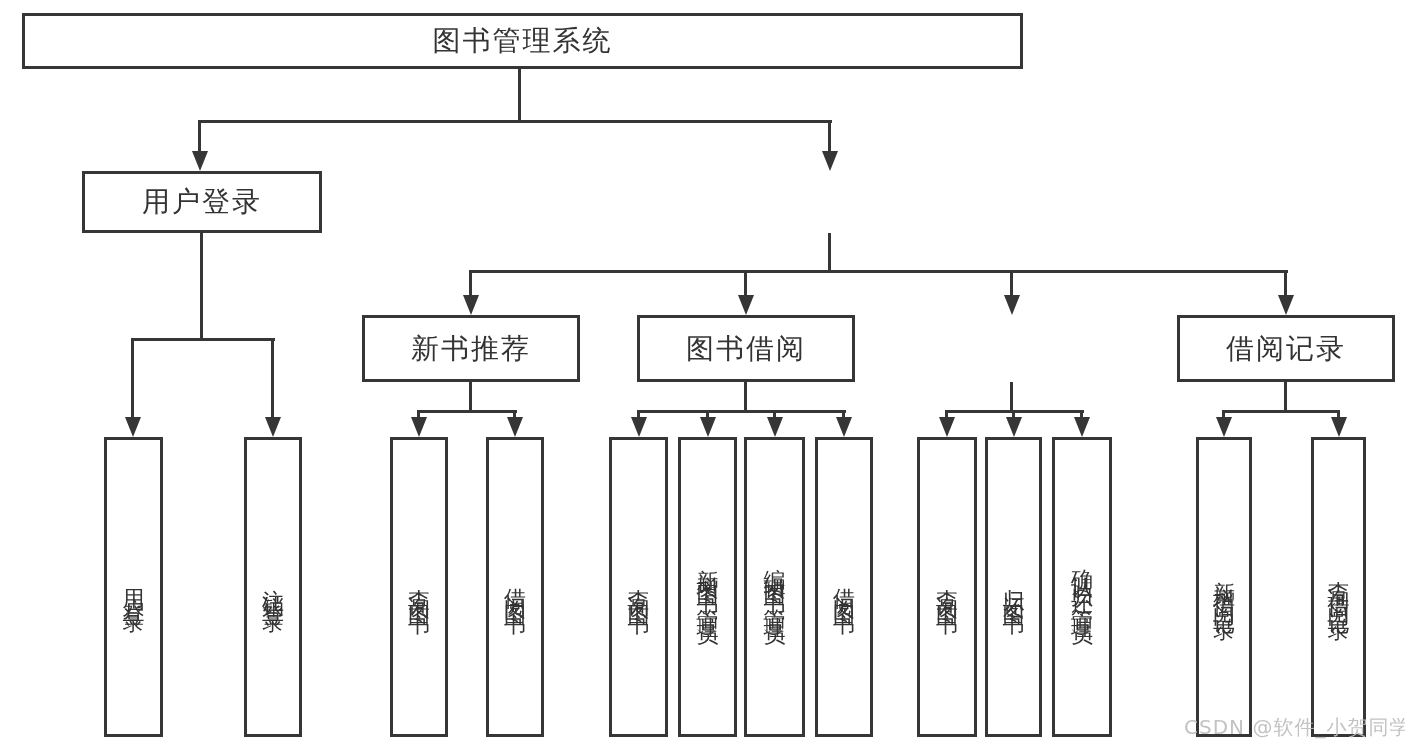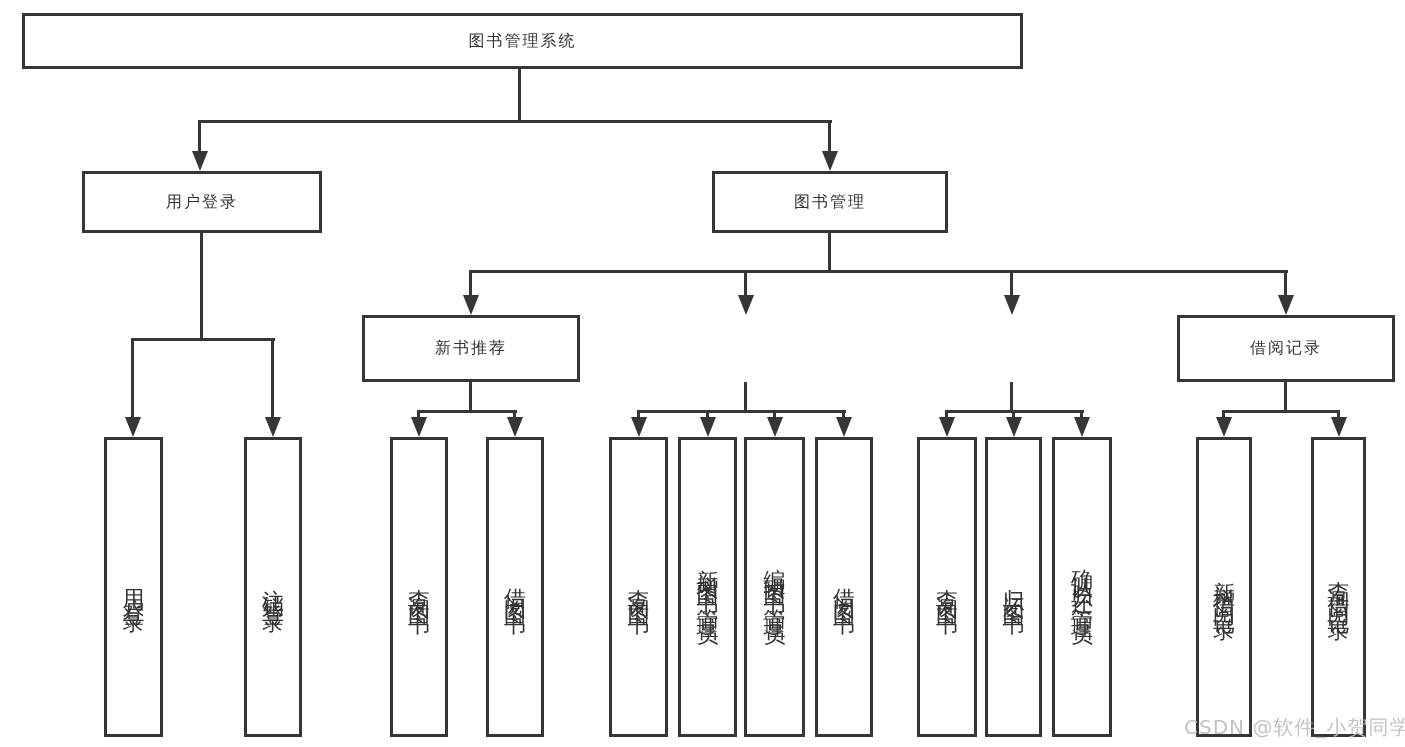--- a/index.html
+++ b/index.html
@@ -13,21 +13,21 @@
   .box{
     position:absolute;
     box-sizing:border-box;
     border:3px solid #363636;
     background:#ffffff;
     display:flex;
     align-items:center;
     justify-content:center;
     color:#333333;
   }
-  .hbox{font-size:16px;letter-spacing:2px;white-space:nowrap;}
+  .hbox{font-size:28px;letter-spacing:2px;white-space:nowrap;}
   .vbox{
     writing-mode:vertical-rl;
     text-orientation:mixed;
     font-size:22px;
     letter-spacing:8px;
     line-height:1;
   }
   .vline{position:absolute;width:3px;background:#363636;}
   .hline{position:absolute;height:3px;background:#363636;}
   .ahead{
@@ -59,23 +59,20 @@
   <div class="vline" style="left:518px;top:69px;height:51px;"></div>
   <div class="hline" style="left:198px;top:120px;width:634px;"></div>
   <div class="vline" style="left:198px;top:120px;height:33px;"></div>
   <div class="ahead" style="left:192px;top:151px;"></div>
   <div class="vline" style="left:828px;top:120px;height:33px;"></div>
   <div class="ahead" style="left:822px;top:151px;"></div>
 
   <div class="box hbox" style="left:82px;top:171px;width:240px;height:62px;">
     <span>用户登录</span>
   </div>
-  <div class="box hbox" style="left:712px;top:171px;width:236px;height:62px;">
-    <span>图书管理</span>
-  </div>
 
   <div class="vline" style="left:200px;top:233px;height:105px;"></div>
   <div class="hline" style="left:131px;top:338px;width:144px;"></div>
   <div class="vline" style="left:131px;top:338px;height:82px;"></div>
   <div class="ahead" style="left:125px;top:417px;"></div>
   <div class="vline" style="left:271px;top:338px;height:82px;"></div>
   <div class="ahead" style="left:265px;top:417px;"></div>
 
   <div class="vline" style="left:828px;top:233px;height:37px;"></div>
   <div class="hline" style="left:469px;top:270px;width:819px;"></div>
@@ -83,20 +80,23 @@
   <div class="ahead" style="left:463px;top:295px;"></div>
   <div class="vline" style="left:744px;top:270px;height:28px;"></div>
   <div class="ahead" style="left:738px;top:295px;"></div>
   <div class="vline" style="left:1010px;top:270px;height:28px;"></div>
   <div class="ahead" style="left:1004px;top:295px;"></div>
   <div class="vline" style="left:1284px;top:270px;height:28px;"></div>
   <div class="ahead" style="left:1278px;top:295px;"></div>
 
   <div class="box hbox" style="left:362px;top:315px;width:218px;height:67px;">
     <span>新书推荐</span>
+  </div>
+  <div class="box hbox" style="left:637px;top:315px;width:218px;height:67px;">
+    <span>图书借阅</span>
   </div>
   <div class="box hbox" style="left:1177px;top:315px;width:218px;height:67px;">
     <span>借阅记录</span>
   </div>
 
   <div class="vline" style="left:469px;top:382px;height:28px;"></div>
   <div class="hline" style="left:417px;top:410px;width:100px;"></div>
   <div class="vline" style="left:417px;top:410px;height:10px;"></div>
   <div class="ahead" style="left:411px;top:417px;"></div>
   <div class="vline" style="left:513px;top:410px;height:10px;"></div>

